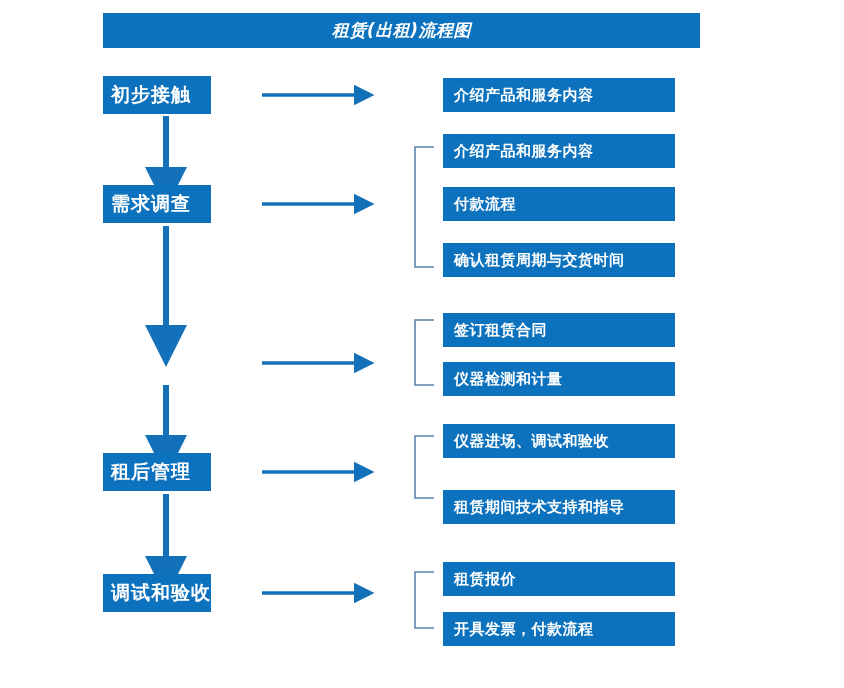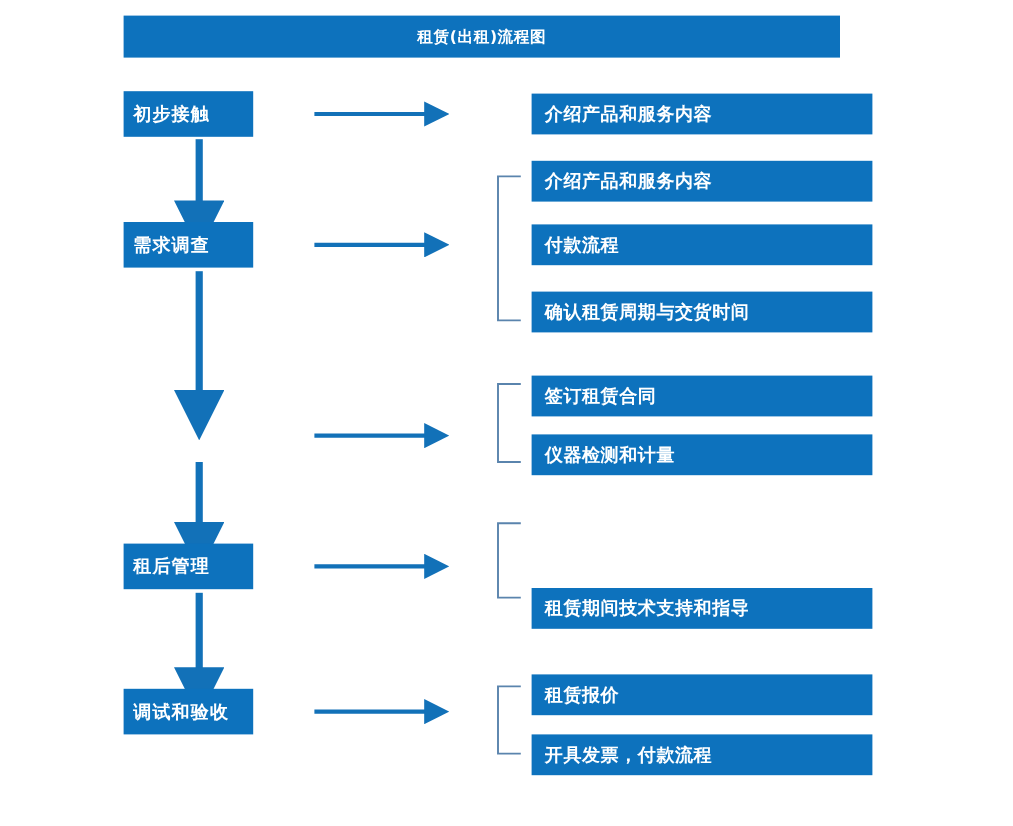--- a/index.html
+++ b/index.html
@@ -21,46 +21,47 @@
     height: 688px;
   }
   .title-banner {
     position: absolute;
     left: 103px;
     top: 13px;
     width: 597px;
     height: 35px;
     background: #0d72bd;
     color: #ffffff;
-    font-size: 13px;
+    font-size: 17px;
     font-weight: bold;
     display: flex;
     align-items: center;
     justify-content: center;
     letter-spacing: 0.5px;
+    font-style: italic;
   }
   .stage-box {
     position: absolute;
     left: 103px;
     width: 108px;
     height: 38px;
     background: #0d72bd;
     color: #ffffff;
-    font-size: 15px;
+    font-size: 19px;
     font-weight: bold;
     display: flex;
     align-items: center;
     padding-left: 8px;
     box-sizing: border-box;
     letter-spacing: 1px;
   }
   .detail-box {
     position: absolute;
     left: 443px;
-    width: 284px;
+    width: 232px;
     height: 34px;
     background: #0d72bd;
     color: #ffffff;
     font-size: 15px;
     font-weight: bold;
     display: flex;
     align-items: center;
     padding-left: 11px;
     box-sizing: border-box;
     letter-spacing: 0.5px;
@@ -134,17 +135,18 @@
   <div class="stage-box" style="top:185px">需求调查</div>
   <div class="stage-box" style="top:453px">租后管理</div>
   <div class="stage-box" style="top:574px">调试和验收</div>
 
   <div class="detail-box" style="top:78px">介绍产品和服务内容</div>
   <div class="detail-box" style="top:134px">介绍产品和服务内容</div>
   <div class="detail-box" style="top:187px">付款流程</div>
   <div class="detail-box" style="top:243px">确认租赁周期与交货时间</div>
   <div class="detail-box" style="top:313px">签订租赁合同</div>
   <div class="detail-box" style="top:362px">仪器检测和计量</div>
+  <div class="detail-box" style="top:424px">仪器进场、调试和验收</div>
   <div class="detail-box" style="top:490px">租赁期间技术支持和指导</div>
   <div class="detail-box" style="top:562px">租赁报价</div>
   <div class="detail-box" style="top:612px">开具发票，付款流程</div>
 
 </div>
 
 </body></html>

